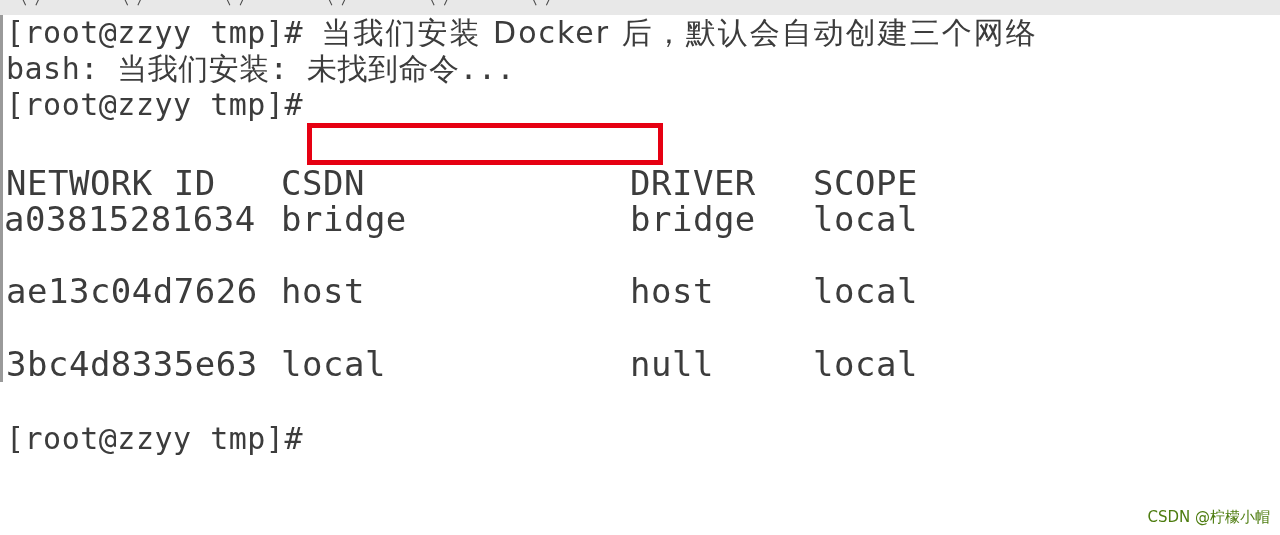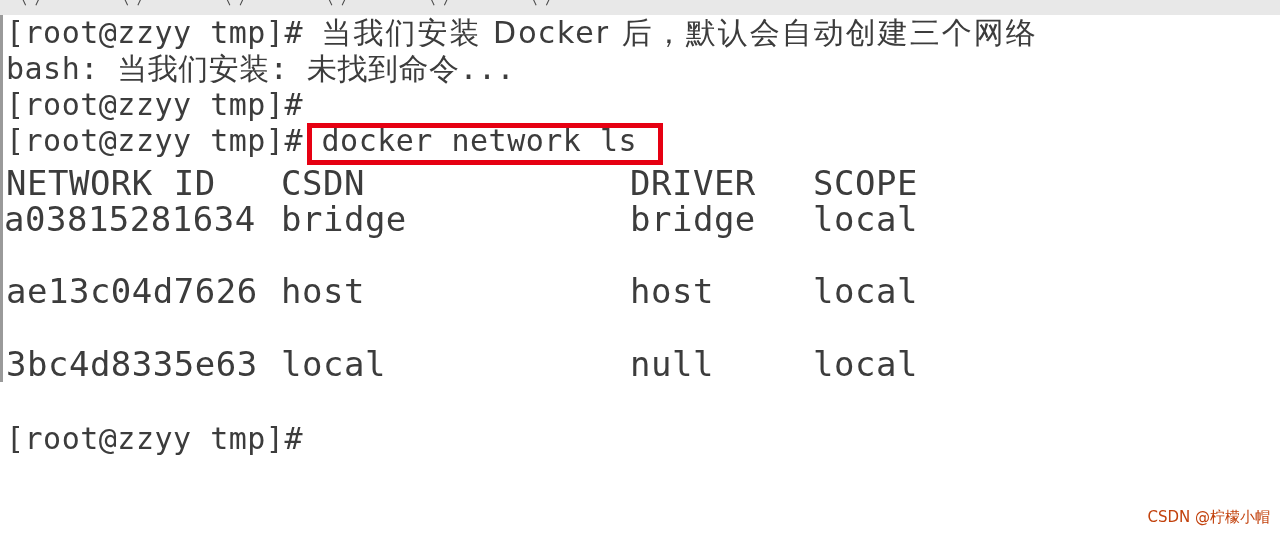--- a/index.html
+++ b/index.html
@@ -88,21 +88,21 @@
     background: transparent;
     box-sizing: border-box;
     pointer-events: none;
   }
 
   .watermark {
     position: absolute;
     right: 10px;
     bottom: 8px;
     font-size: 15px;
-    color: #c2410c;
+    color: #4d7c0f;
     font-family: "DejaVu Sans", "Liberation Sans", sans-serif;
     white-space: pre;
   }
 </style>
 </head>
 <body>
 
 <div id="screen">
 
   <div class="top-sliver">
@@ -112,21 +112,20 @@
   <div class="left-border"></div>
 
   <div class="term">
 
     <div class="line cjk" style="top:36px;">bash: 当我们安装: 未找到命令...</div>
 
     <div class="line" style="top:0px;"><span>[root@zzyy tmp]# </span><span class="cjk">当我们安装 Docker 后，默认会自动创建三个网络</span></div>
 
     <div class="line" style="top:72px;">[root@zzyy tmp]# </div>
 
-    <div class="line" style="top:108px;"><span>[root@zzyy tmp]# </span><span>docker network ls</span></div>
 
     <div class="col" style="left:6px;  top:150px;">NETWORK ID</div>
     <div class="col" style="left:281px;top:150px;">CSDN</div>
     <div class="col" style="left:813px;top:150px;">SCOPE</div>
     <div class="col" style="left:630px;top:150px;">DRIVER</div>
 
     <div class="col" style="left:4px;  top:186px;">a03815281634</div>
     <div class="col" style="left:281px;top:186px;">bridge</div>
     <div class="col" style="left:630px;top:186px;">bridge</div>
     <div class="col" style="left:813px;top:186px;">local</div>

